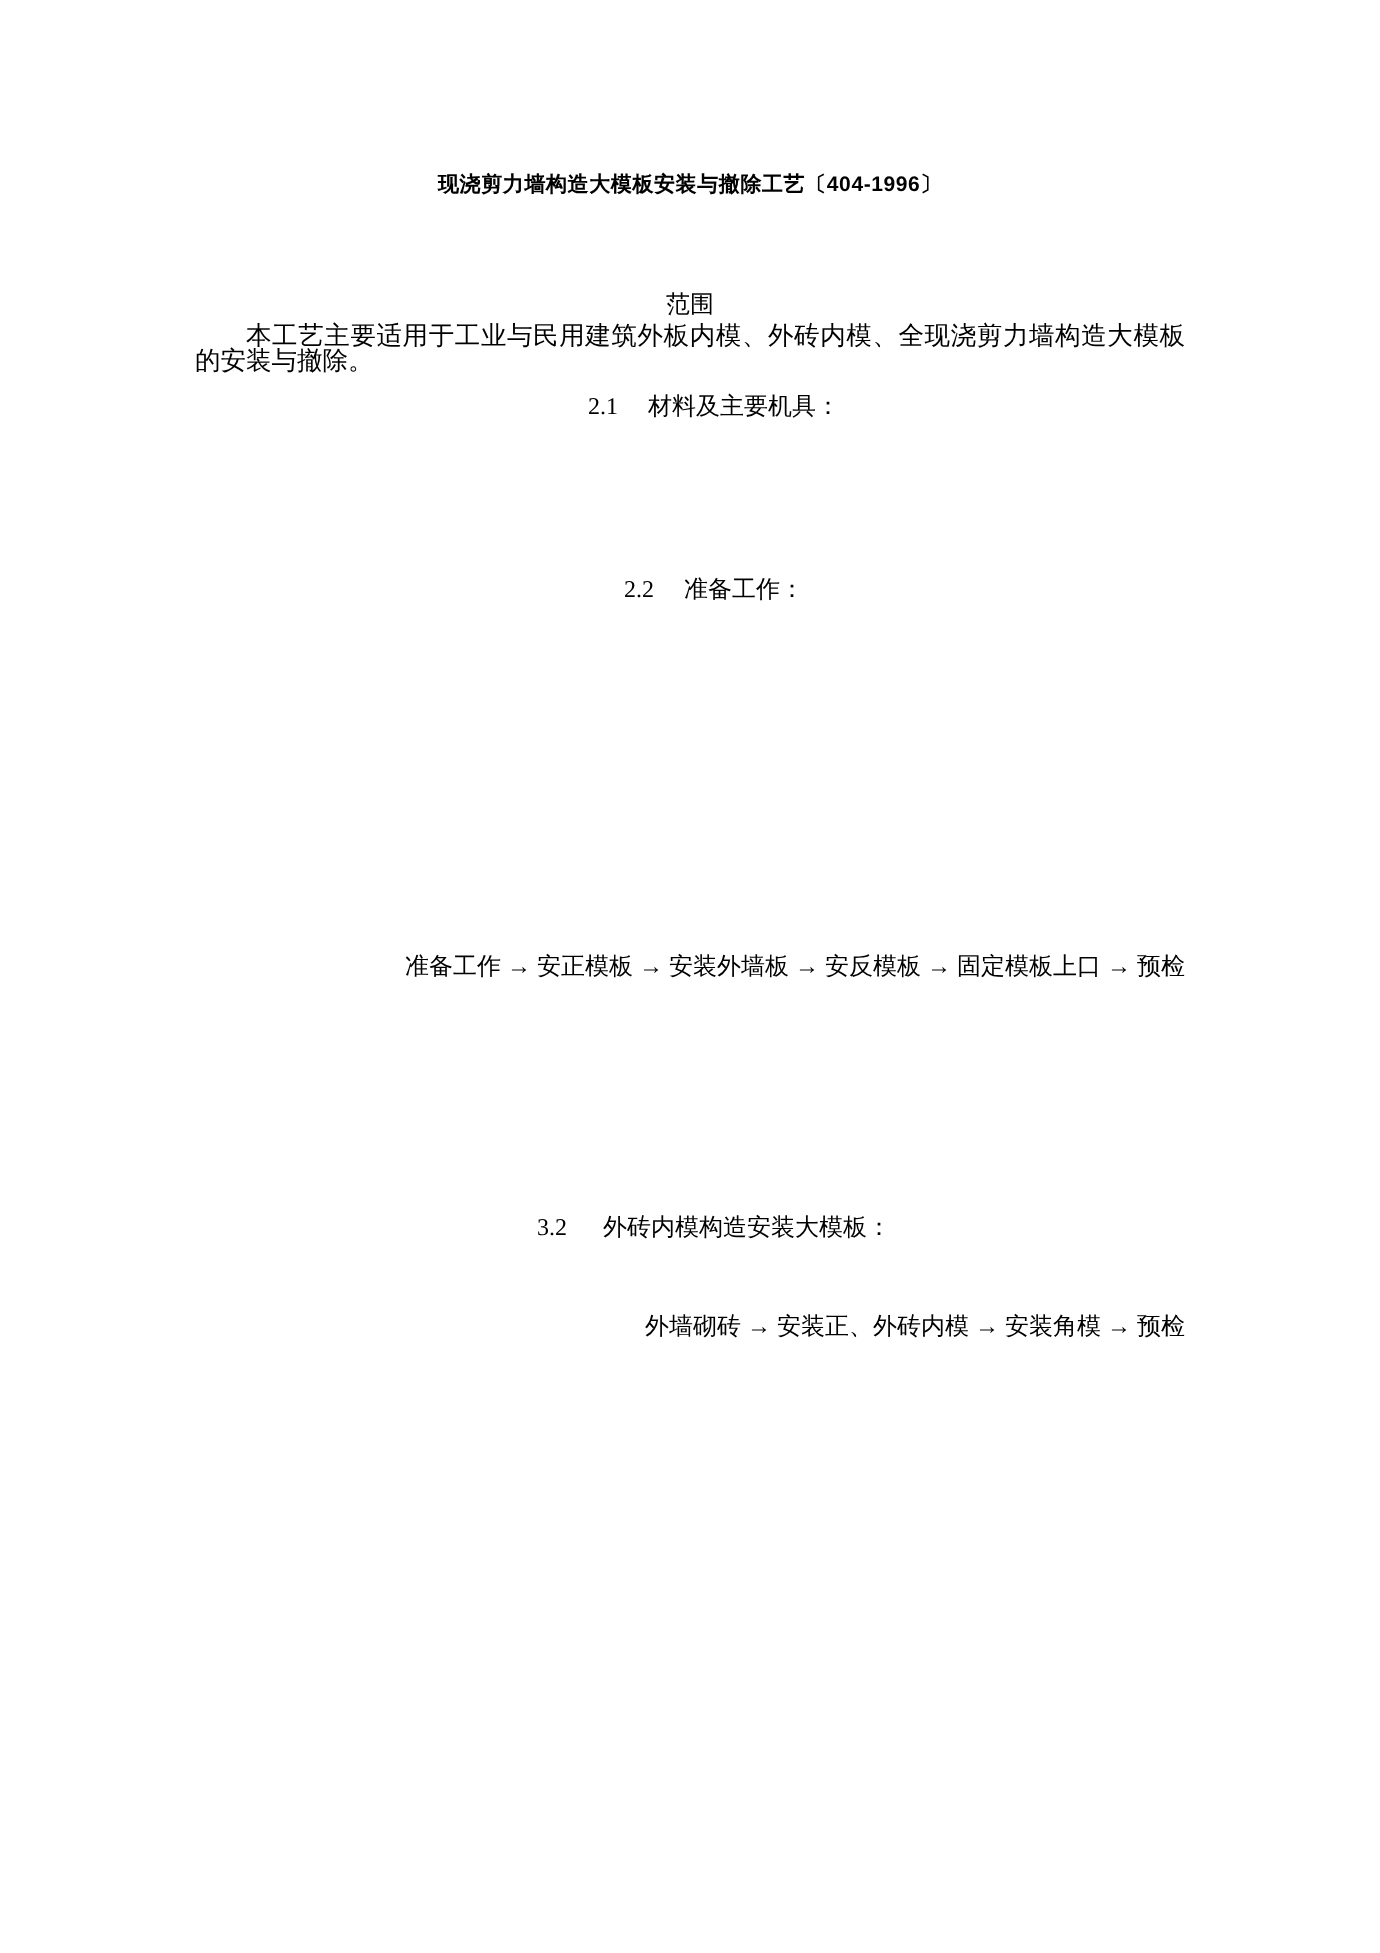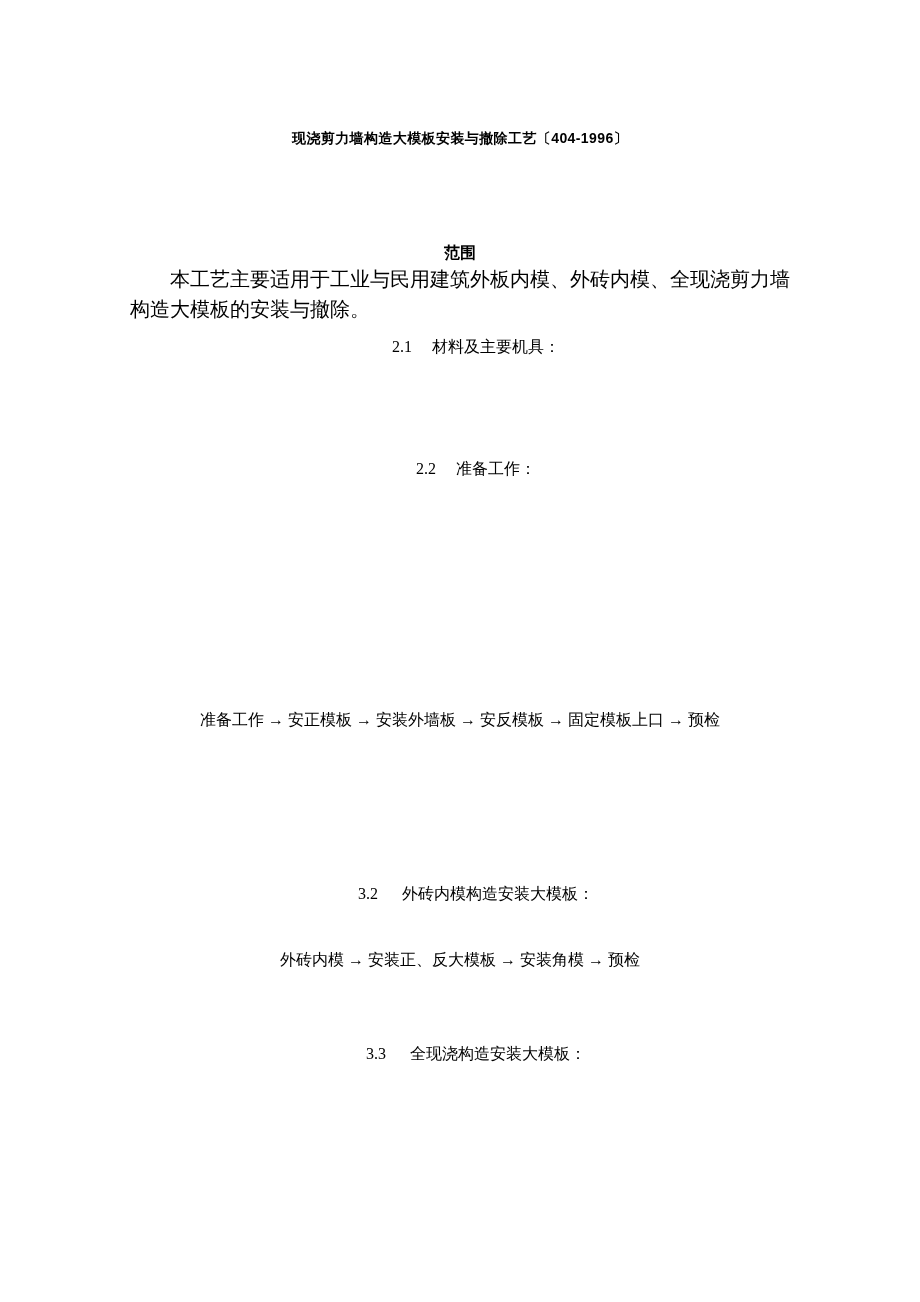--- a/index.html
+++ b/index.html
@@ -15,57 +15,56 @@
     position: relative;
     width: 920px;
     height: 1302px;
     background: #ffffff;
     margin: 0 auto;
     overflow: hidden;
   }
   .content {
     position: absolute;
     left: 130px;
-    top: 16px;
+    top: 0;
     width: 660px;
   }
   .doc-title {
     text-align: center;
     font-family: "Liberation Sans", "DejaVu Sans", sans-serif;
     font-size: 14px;
     font-weight: bold;
     letter-spacing: 0.4px;
     margin-top: 113px;
     line-height: 1.4;
   }
   .section-head {
     text-align: center;
     font-family: "Liberation Sans", "DejaVu Sans", sans-serif;
     font-size: 16px;
-    font-weight: bold;
+    font-weight: normal;
     line-height: 1.4;
-    margin-top: 33px;
   }
   .para {
-    font-size: 20px;
-    line-height: 30px;
+    font-size: 17px;
+    line-height: 17px;
     text-align: justify;
     text-indent: 2em;
   }
   .numbered {
     font-size: 16px;
     line-height: 26px;
     white-space: pre;
     padding-left: 2em;
     text-align: center;
   }
   .flow {
     font-size: 16px;
     line-height: 26px;
-    text-align: center;
+    text-align: right;
     white-space: nowrap;
   }
   .spacer-xs { height: 10px; }
   .spacer-md { height: 40px; }
   .spacer-xl { height: 96px; }
   .gap-title-range { height: 60px; }
 </style>
 </head>
 <body>
 
@@ -96,23 +95,22 @@
     <div class="spacer-md"></div>
 
     <div class="flow">准备工作 → 安正模板 → 安装外墙板 → 安反模板 → 固定模板上口 → 预检</div>
 
     <div style="height:148px"></div>
 
     <div class="numbered"><span>3.2</span><span>      </span><span>外砖内模构造安装大模板：</span></div>
 
     <div class="spacer-md"></div>
 
-    <div class="flow">外砖内模 → 安装正、反大模板 → 安装角模 → 预检</div>
+    <div class="flow">外墙砌砖 → 安装正、外砖内模 → 安装角模 → 预检</div>
 
     <div style="height:68px"></div>
 
-    <div class="numbered"><span>3.3</span><span>      </span><span>全现浇构造安装大模板：</span></div>
 
     <div class="spacer-md"></div>
 
 
   </div>
 </div>
 
 </body></html>

